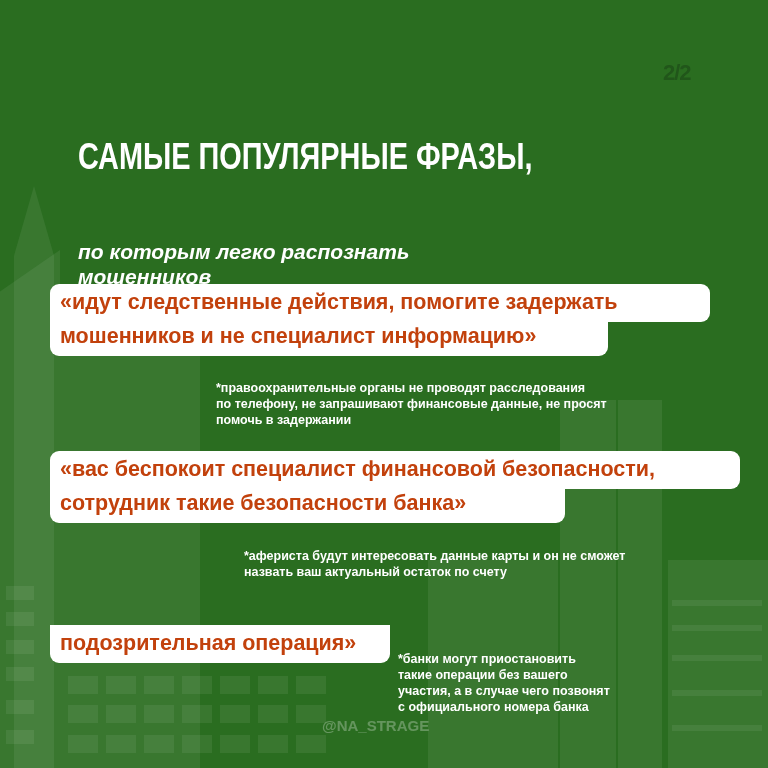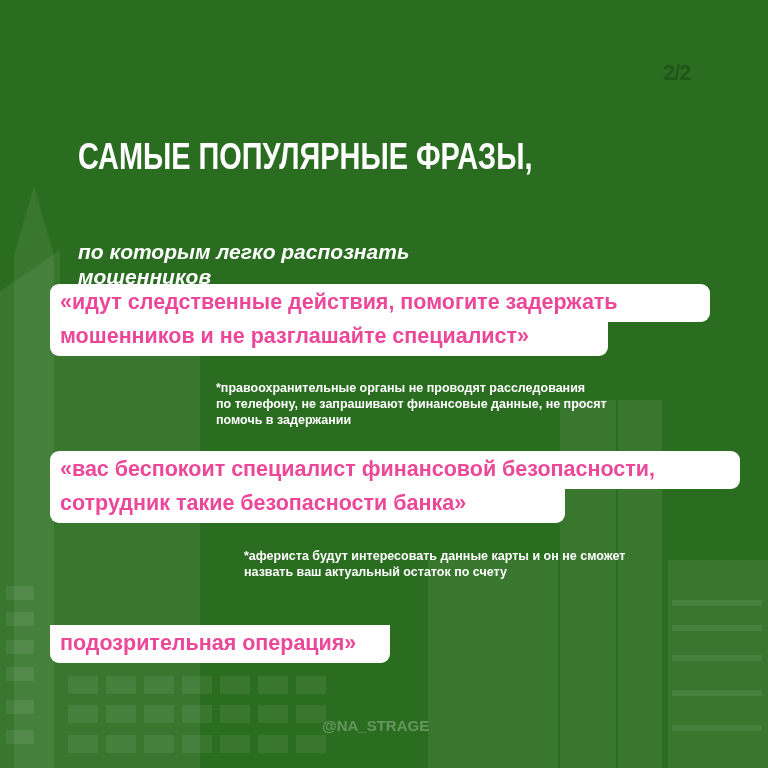--- a/index.html
+++ b/index.html
@@ -8,21 +8,21 @@
 
   
   .bld { position: absolute; background: rgba(255,255,255,0.07); }
   .win { position: absolute; background: rgba(255,255,255,0.07); }
 
   .page-num { position: absolute; left: 663px; top: 60px; font-family: "Liberation Sans", sans-serif; font-weight: bold; font-size: 22px; color: #21561a; letter-spacing: -1px; }
 
   .title { position: absolute; left: 78px; top: 136px; font-family: "Liberation Sans Narrow", "Liberation Sans", sans-serif; font-weight: bold; font-size: 37px; color: #fff; transform: scaleX(0.78); transform-origin: left top; letter-spacing: 0px; white-space: nowrap; }
   .subtitle { position: absolute; left: 78px; top: 191px; font-weight: bold; font-style: italic; font-size: 21px; line-height: 25px; color: #fff; white-space: pre-line; margin-top: 48px; }
 
-  .quote { position: absolute; background: #ffffff; border-radius: 9px; color: #ec4899; font-weight: bold; font-size: 21.5px; line-height: 36px; padding: 0 10px; white-space: nowrap; }
+  .quote { position: absolute; background: #ffffff; border-radius: 9px; color: #c2410c; font-weight: bold; font-size: 21.5px; line-height: 36px; padding: 0 10px; white-space: nowrap; }
   .quote .line { display: block; }
 
   .note { position: absolute; color: #ffffff; font-weight: bold; font-size: 12.5px; line-height: 16px; white-space: pre-line; margin-top: 18px; }
 
   .watermark { position: absolute; left: 322px; top: 717px; color: rgba(255,255,255,0.28); font-weight: bold; font-size: 15px; }
 </style>
 </head>
 <body>
 
 <div class="canvas">
@@ -77,33 +77,37 @@
   <div class="page-num">2/2</div>
 
   <div class="title">САМЫЕ ПОПУЛЯРНЫЕ ФРАЗЫ,</div>
   <div class="subtitle">по которым легко распознать
 мошенников</div>
 
   <div class="quote" style="left:50px;top:284px;width:640px;height:38px;border-bottom-left-radius:0;">
     <span class="line">«идут следственные действия, помогите задержать</span>
   </div>
   <div class="quote" style="left:50px;top:318px;width:538px;height:38px;border-top-left-radius:0;border-top-right-radius:0;">
-    <span class="line">мошенников и не разглашайте специалист»</span>
+    <span class="line">мошенников и не специалист информацию»</span>
   </div>
   <div class="note" style="left:216px;top:362px;">*правоохранительные органы не проводят расследования
 по телефону, не запрашивают финансовые данные, не просят
 помочь в задержании</div>
 
   <div class="quote" style="left:50px;top:451px;width:670px;height:38px;border-bottom-left-radius:0;">
     <span class="line">«вас беспокоит специалист финансовой безопасности,</span>
   </div>
   <div class="quote" style="left:50px;top:485px;width:495px;height:38px;border-top-left-radius:0;border-top-right-radius:0;">
     <span class="line">сотрудник такие безопасности банка»</span>
   </div>
   <div class="note" style="left:244px;top:530px;">*афериста будут интересовать данные карты и он не сможет
 назвать ваш актуальный остаток по счету</div>
 
   <div class="quote" style="left:50px;top:625px;width:320px;height:38px;border-top-left-radius:0;border-top-right-radius:0;">
     <span class="line">подозрительная операция»</span>
   </div>
+  <div class="note" style="left:398px;top:633px;">*банки могут приостановить
+такие операции без вашего
+участия, а в случае чего позвонят
+с официального номера банка</div>
 
   <div class="watermark">@NA_STRAGE</div>
 </div>
 
 </body></html>

